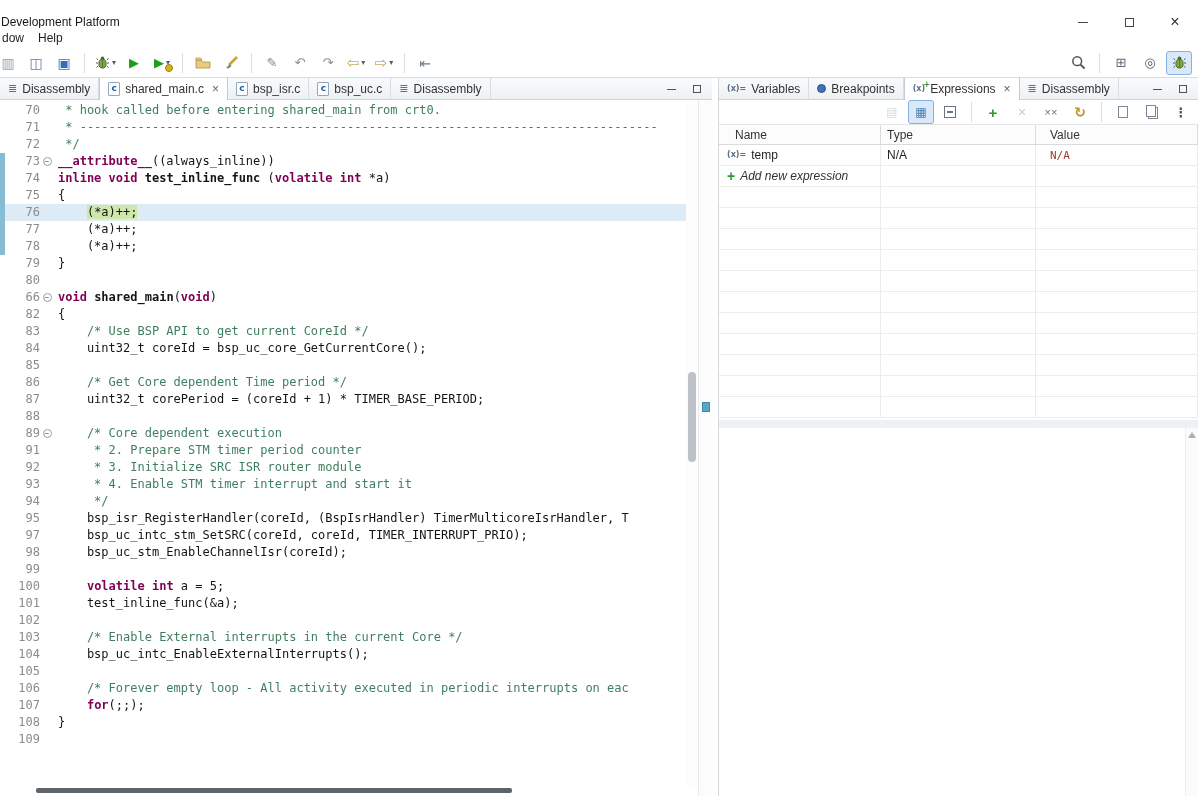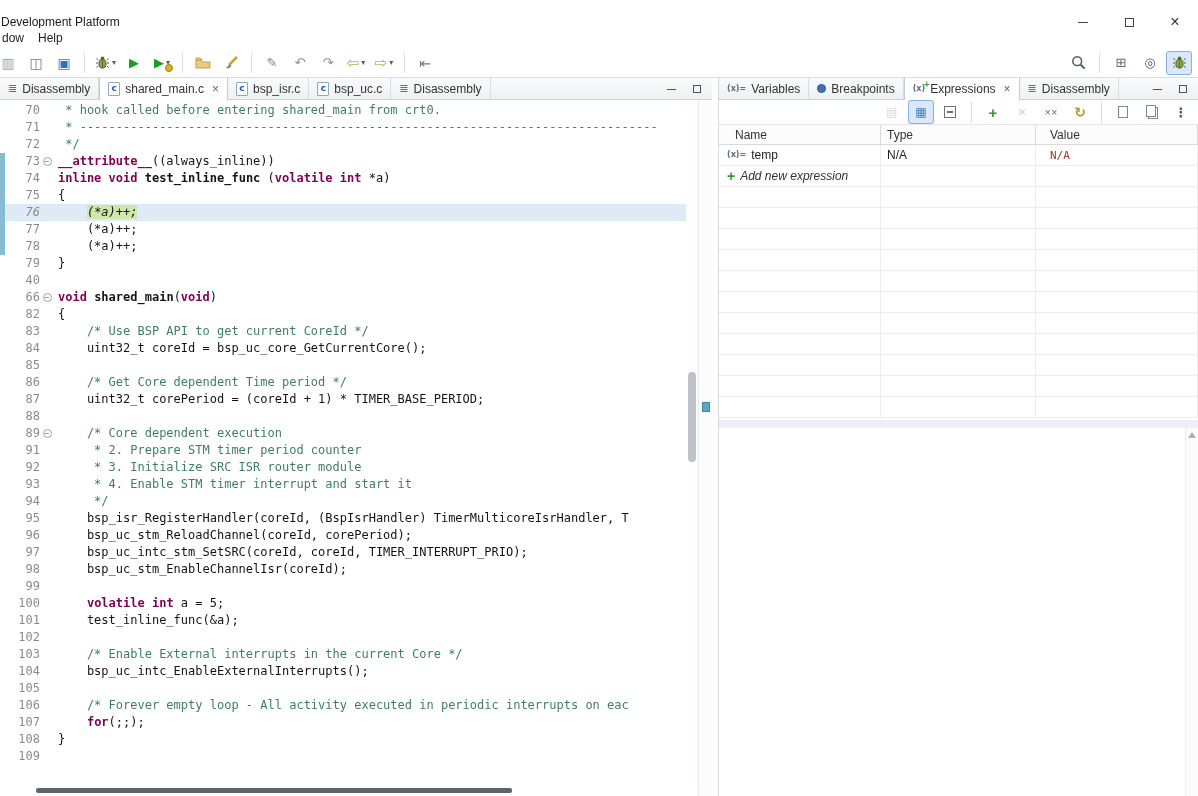--- a/index.html
+++ b/index.html
@@ -60,21 +60,21 @@
   .ic-var{font:bold 8px/1 "DejaVu Sans",sans-serif;color:#5c6f84;white-space:nowrap;}
   .ic-bp{display:inline-block;width:9px;height:9px;border-radius:50%;background:#3f72b8;border:1px solid #2c538a;box-sizing:border-box;}
   .ic-expr{position:relative;font:bold 8px/1 "DejaVu Sans",sans-serif;color:#5c6f84;}
   .ic-expr b{position:absolute;top:-4px;right:-5px;color:var(--add-green);font-size:8px;}
 
   
   .editor-body{position:absolute;top:22px;left:0;right:0;bottom:0;overflow:hidden;background:#fff;}
   .code-wrap{position:absolute;top:2px;left:0;width:686px;}
   .code-line{display:flex;height:17px;line-height:17px;white-space:pre;
              font-family:"DejaVu Sans Mono",monospace;font-size:12px;}
-  .code-line.current{background:var(--line-highlight);font-style:italic;}
+  .code-line.current{background:var(--line-highlight);}
   .line-gutter{flex:0 0 58px;width:58px;display:flex;align-items:center;}
   .lnum{width:40px;text-align:right;color:#8b8b8b;}
   .foldcol{width:14px;display:flex;align-items:center;justify-content:center;}
   .fold{width:9px;height:9px;border:1px solid #98a2ac;border-radius:50%;font-size:8px;line-height:7px;
         text-align:center;color:#5a646e;background:#fff;box-sizing:border-box;}
   .code-text{flex:1;overflow:hidden;}
   .tok-p{color:#141414;}
   .tok-b{color:#141414;font-weight:bold;}
   .tok-k{color:var(--keyword);font-weight:bold;}
   .tok-c{color:var(--comment);}
@@ -283,36 +283,35 @@
         <div class="code-line"><span class="line-gutter"><span class="lnum">70</span><span class="foldcol"></span></span><span class="code-text"><span class="tok-c"> * hook called before entering shared_main from crt0.</span></span></div>
         <div class="code-line"><span class="line-gutter"><span class="lnum">71</span><span class="foldcol"></span></span><span class="code-text"><span class="tok-c"> * --------------------------------------------------------------------------------</span></span></div>
         <div class="code-line"><span class="line-gutter"><span class="lnum">72</span><span class="foldcol"></span></span><span class="code-text"><span class="tok-c"> */</span></span></div>
         <div class="code-line"><span class="line-gutter"><span class="lnum">73</span><span class="foldcol"><span class="fold">−</span></span></span><span class="code-text"><span class="tok-k">__attribute__</span><span class="tok-p">((always_inline))</span></span></div>
         <div class="code-line"><span class="line-gutter"><span class="lnum">74</span><span class="foldcol"></span></span><span class="code-text"><span class="tok-k">inline</span><span class="tok-p"> </span><span class="tok-k">void</span><span class="tok-p"> </span><span class="tok-b">test_inline_func</span><span class="tok-p"> (</span><span class="tok-k">volatile</span><span class="tok-p"> </span><span class="tok-k">int</span><span class="tok-p"> *a)</span></span></div>
         <div class="code-line"><span class="line-gutter"><span class="lnum">75</span><span class="foldcol"></span></span><span class="code-text"><span class="tok-p">{</span></span></div>
         <div class="code-line current"><span class="line-gutter"><span class="lnum">76</span><span class="foldcol"></span></span><span class="code-text"><span class="tok-p">    </span><span class="tok-ip">(*a)++;</span></span></div>
         <div class="code-line"><span class="line-gutter"><span class="lnum">77</span><span class="foldcol"></span></span><span class="code-text"><span class="tok-p">    (*a)++;</span></span></div>
         <div class="code-line"><span class="line-gutter"><span class="lnum">78</span><span class="foldcol"></span></span><span class="code-text"><span class="tok-p">    (*a)++;</span></span></div>
         <div class="code-line"><span class="line-gutter"><span class="lnum">79</span><span class="foldcol"></span></span><span class="code-text"><span class="tok-p">}</span></span></div>
-        <div class="code-line"><span class="line-gutter"><span class="lnum">40</span><span class="foldcol"></span></span><span class="code-text"></span></div>
+        <div class="code-line"><span class="line-gutter"><span class="lnum">80</span><span class="foldcol"></span></span><span class="code-text"></span></div>
         <div class="code-line"><span class="line-gutter"><span class="lnum">66</span><span class="foldcol"><span class="fold">−</span></span></span><span class="code-text"><span class="tok-k">void</span><span class="tok-p"> </span><span class="tok-b">shared_main</span><span class="tok-p">(</span><span class="tok-k">void</span><span class="tok-p">)</span></span></div>
         <div class="code-line"><span class="line-gutter"><span class="lnum">82</span><span class="foldcol"></span></span><span class="code-text"><span class="tok-p">{</span></span></div>
         <div class="code-line"><span class="line-gutter"><span class="lnum">83</span><span class="foldcol"></span></span><span class="code-text"><span class="tok-c">    /* Use BSP API to get current CoreId */</span></span></div>
         <div class="code-line"><span class="line-gutter"><span class="lnum">84</span><span class="foldcol"></span></span><span class="code-text"><span class="tok-p">    uint32_t coreId = bsp_uc_core_GetCurrentCore();</span></span></div>
         <div class="code-line"><span class="line-gutter"><span class="lnum">85</span><span class="foldcol"></span></span><span class="code-text"></span></div>
         <div class="code-line"><span class="line-gutter"><span class="lnum">86</span><span class="foldcol"></span></span><span class="code-text"><span class="tok-c">    /* Get Core dependent Time period */</span></span></div>
         <div class="code-line"><span class="line-gutter"><span class="lnum">87</span><span class="foldcol"></span></span><span class="code-text"><span class="tok-p">    uint32_t corePeriod = (coreId + 1) * TIMER_BASE_PERIOD;</span></span></div>
         <div class="code-line"><span class="line-gutter"><span class="lnum">88</span><span class="foldcol"></span></span><span class="code-text"></span></div>
         <div class="code-line"><span class="line-gutter"><span class="lnum">89</span><span class="foldcol"><span class="fold">−</span></span></span><span class="code-text"><span class="tok-c">    /* Core dependent execution</span></span></div>
         <div class="code-line"><span class="line-gutter"><span class="lnum">91</span><span class="foldcol"></span></span><span class="code-text"><span class="tok-c">     * 2. Prepare STM timer period counter</span></span></div>
         <div class="code-line"><span class="line-gutter"><span class="lnum">92</span><span class="foldcol"></span></span><span class="code-text"><span class="tok-c">     * 3. Initialize SRC ISR router module</span></span></div>
         <div class="code-line"><span class="line-gutter"><span class="lnum">93</span><span class="foldcol"></span></span><span class="code-text"><span class="tok-c">     * 4. Enable STM timer interrupt and start it</span></span></div>
         <div class="code-line"><span class="line-gutter"><span class="lnum">94</span><span class="foldcol"></span></span><span class="code-text"><span class="tok-c">     */</span></span></div>
         <div class="code-line"><span class="line-gutter"><span class="lnum">95</span><span class="foldcol"></span></span><span class="code-text"><span class="tok-p">    bsp_isr_RegisterHandler(coreId, (BspIsrHandler) TimerMulticoreIsrHandler, T</span></span></div>
-        <div class="code-line"><span class="line-gutter"><span class="lnum">96</span><span class="foldcol"></span></span><span class="code-text"><span class="tok-p">    bsp_uc_stm_ReloadChannel(coreId, corePeriod);</span></span></div>
         <div class="code-line"><span class="line-gutter"><span class="lnum">97</span><span class="foldcol"></span></span><span class="code-text"><span class="tok-p">    bsp_uc_intc_stm_SetSRC(coreId, coreId, TIMER_INTERRUPT_PRIO);</span></span></div>
         <div class="code-line"><span class="line-gutter"><span class="lnum">98</span><span class="foldcol"></span></span><span class="code-text"><span class="tok-p">    bsp_uc_stm_EnableChannelIsr(coreId);</span></span></div>
         <div class="code-line"><span class="line-gutter"><span class="lnum">99</span><span class="foldcol"></span></span><span class="code-text"></span></div>
         <div class="code-line"><span class="line-gutter"><span class="lnum">100</span><span class="foldcol"></span></span><span class="code-text"><span class="tok-p">    </span><span class="tok-k">volatile</span><span class="tok-p"> </span><span class="tok-k">int</span><span class="tok-p"> a = 5;</span></span></div>
         <div class="code-line"><span class="line-gutter"><span class="lnum">101</span><span class="foldcol"></span></span><span class="code-text"><span class="tok-p">    test_inline_func(&amp;a);</span></span></div>
         <div class="code-line"><span class="line-gutter"><span class="lnum">102</span><span class="foldcol"></span></span><span class="code-text"></span></div>
         <div class="code-line"><span class="line-gutter"><span class="lnum">103</span><span class="foldcol"></span></span><span class="code-text"><span class="tok-c">    /* Enable External interrupts in the current Core */</span></span></div>
         <div class="code-line"><span class="line-gutter"><span class="lnum">104</span><span class="foldcol"></span></span><span class="code-text"><span class="tok-p">    bsp_uc_intc_EnableExternalInterrupts();</span></span></div>
         <div class="code-line"><span class="line-gutter"><span class="lnum">105</span><span class="foldcol"></span></span><span class="code-text"></span></div>
         <div class="code-line"><span class="line-gutter"><span class="lnum">106</span><span class="foldcol"></span></span><span class="code-text"><span class="tok-c">    /* Forever empty loop - All activity executed in periodic interrupts on eac</span></span></div>

